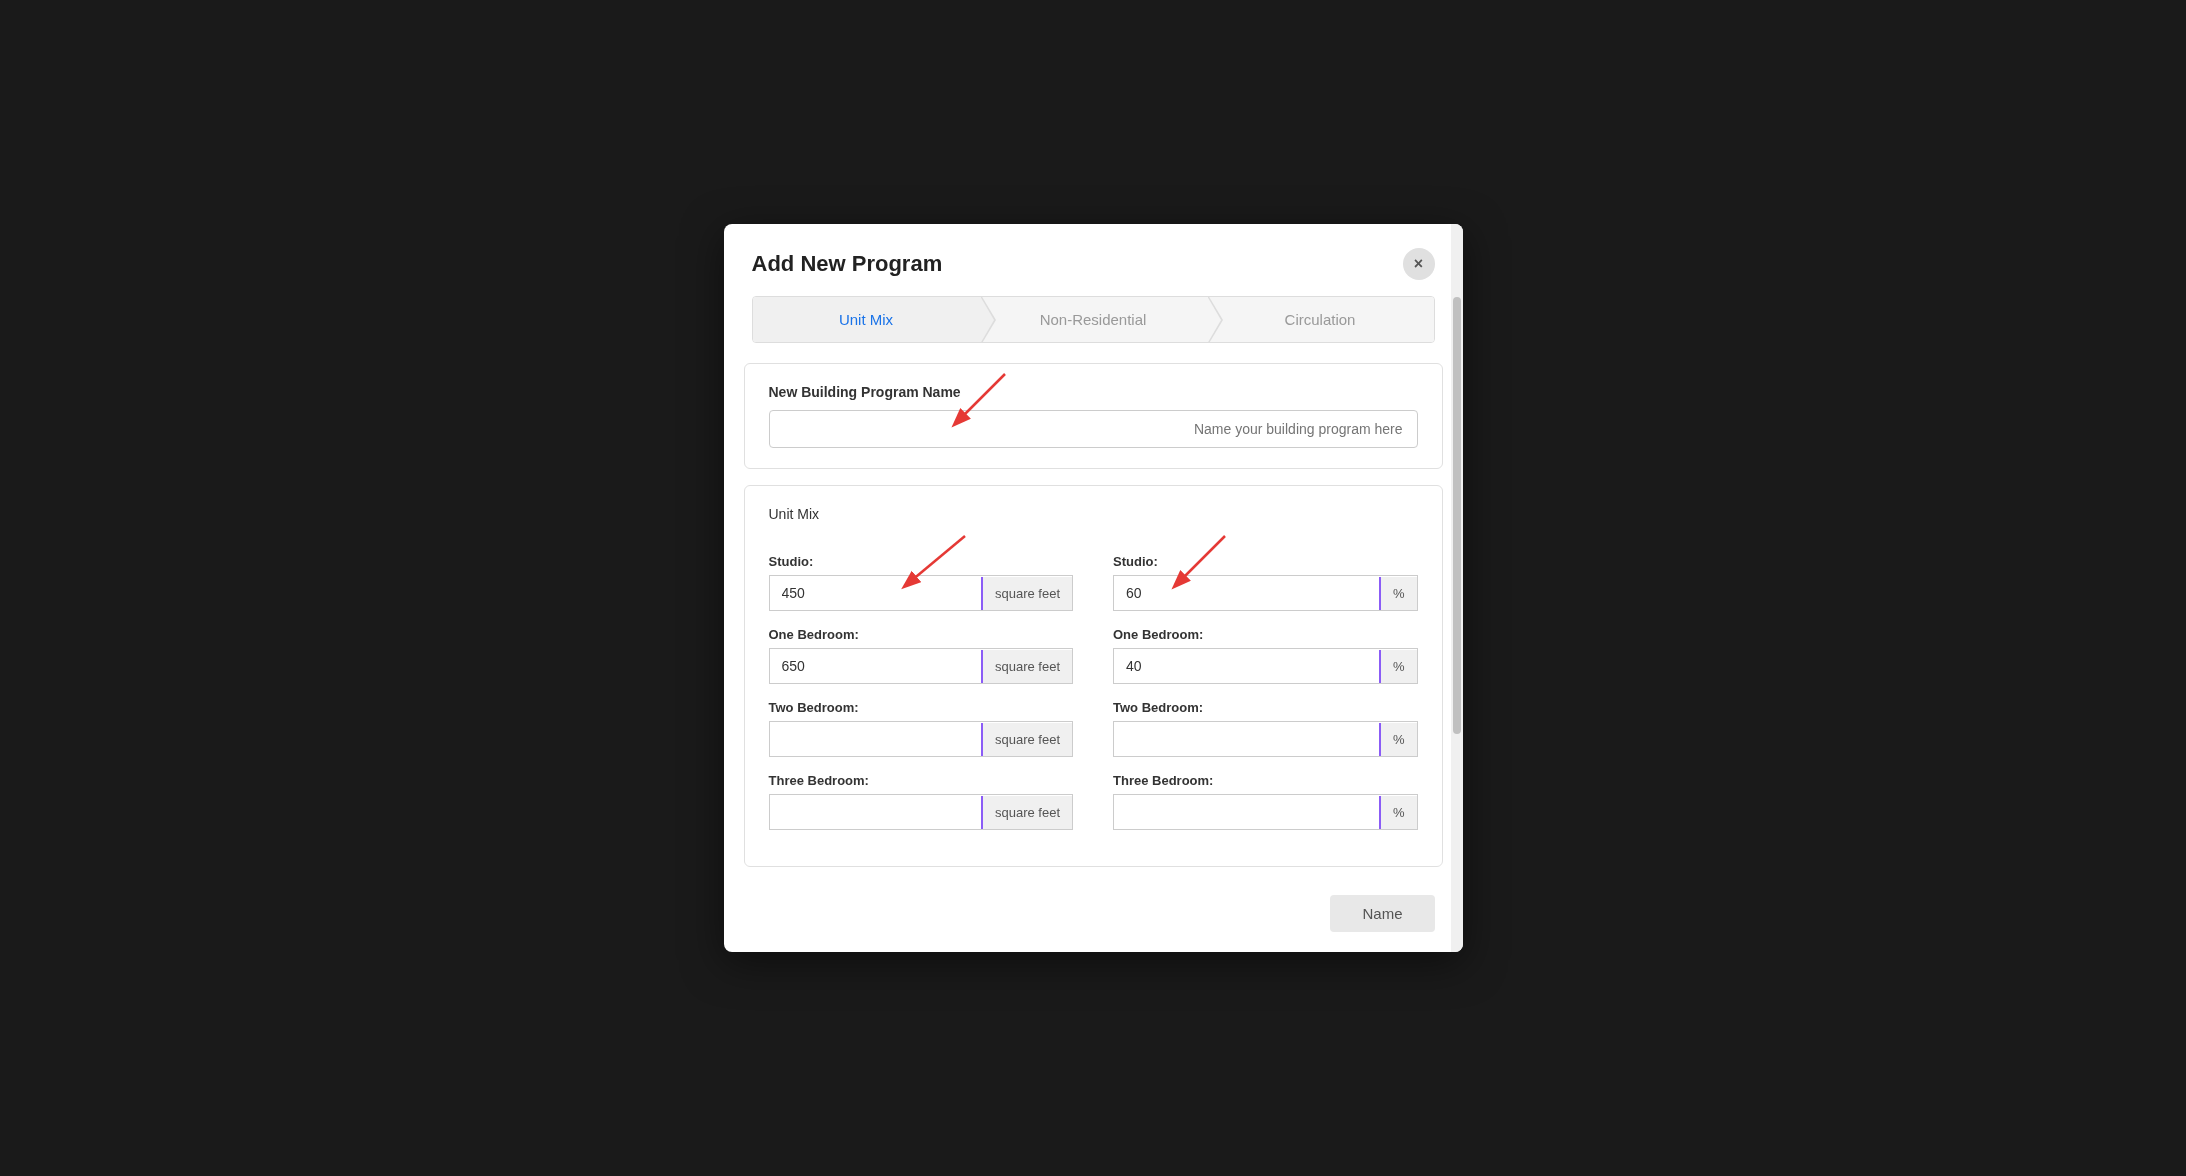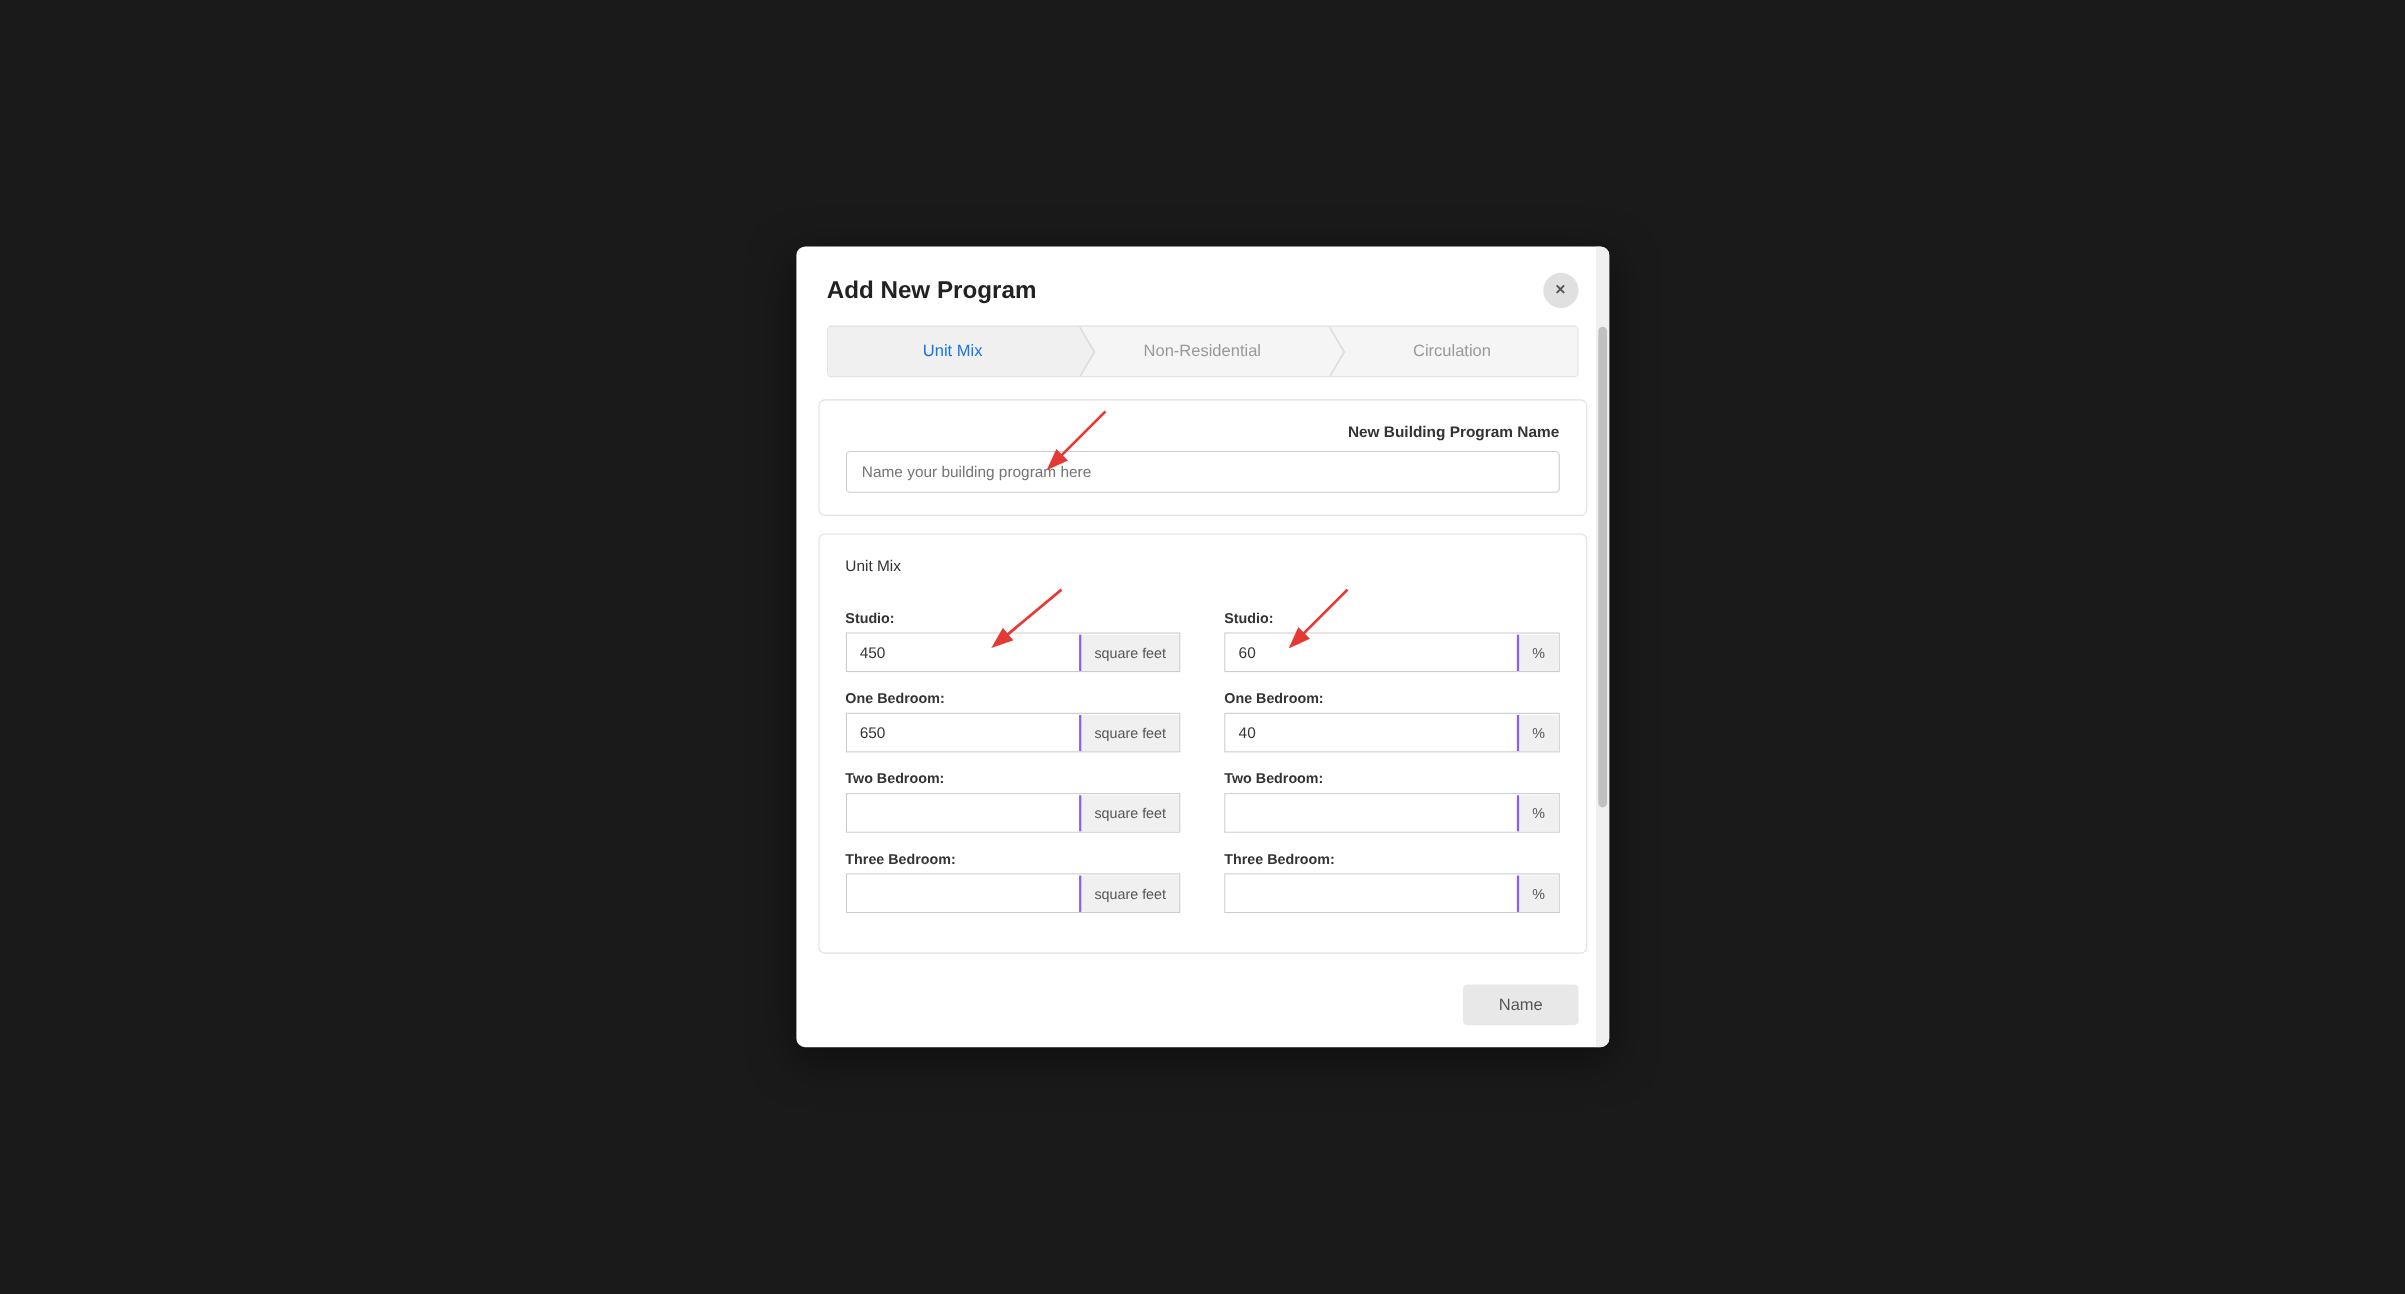--- a/index.html
+++ b/index.html
@@ -122,31 +122,31 @@
       border: 1px solid #e0e0e0;
       border-radius: 6px;
       padding: 20px 24px;
     }
 
     .section-label {
       font-size: 14px;
       font-weight: 600;
       color: #333;
       margin-bottom: 10px;
-      text-align: right;
     }
 
     .program-name-input {
       width: 100%;
       padding: 10px 14px;
       border: 1px solid #ccc;
       border-radius: 4px;
       font-size: 14px;
       color: #aaa;
       outline: none;
+      text-align: right;
     }
 
     
     .unit-mix-section {
       margin: 0 20px 16px 20px;
       border: 1px solid #e0e0e0;
       border-radius: 6px;
       padding: 20px 24px;
     }
 

